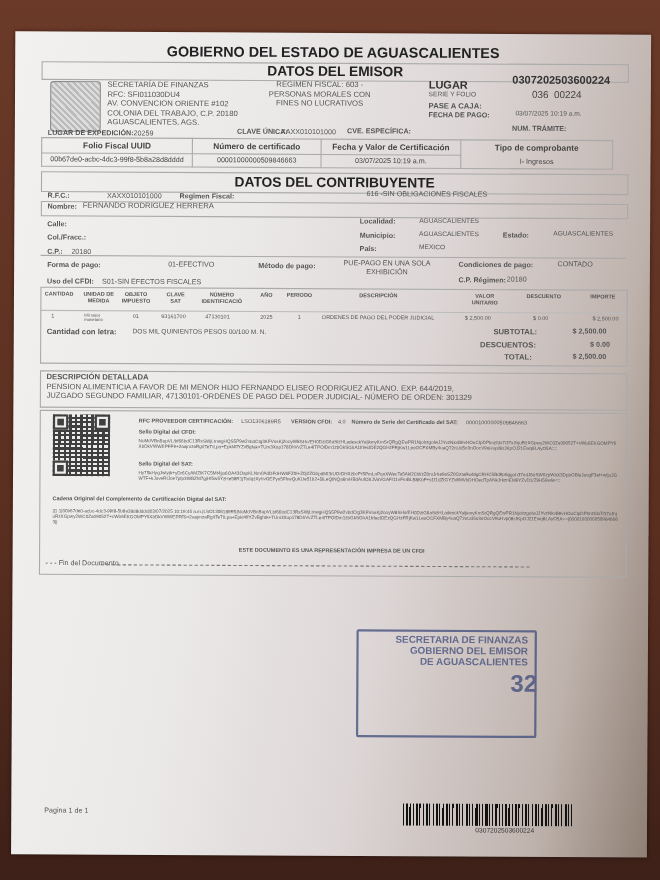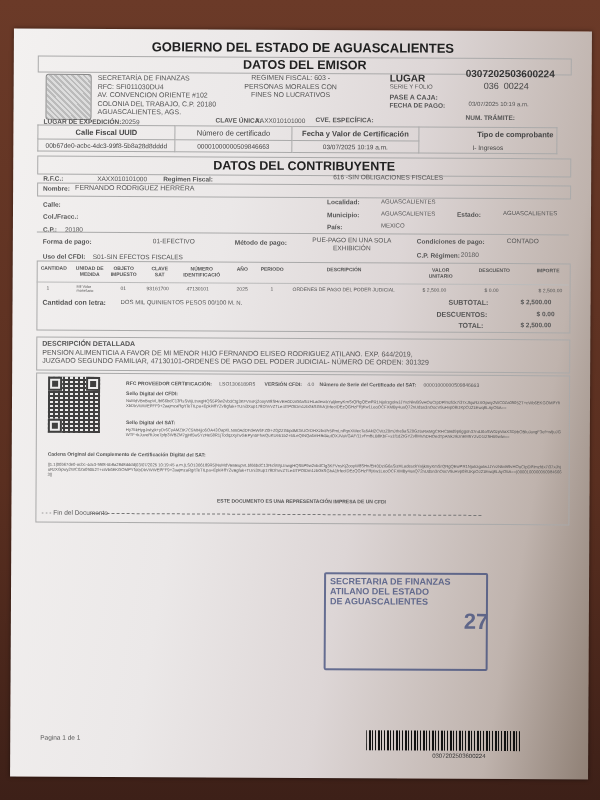--- a/index.html
+++ b/index.html
@@ -61,24 +61,24 @@
 
   <div class="abs t65 b gray" style="left:30px;top:89px;">LUGAR DE EXPEDICIÓN:</div>
   <div class="abs t65 gray" style="left:108px;top:89px;">20259</div>
   <div class="abs t65 b gray" style="left:202px;top:87px;">CLAVE ÚNICA:</div>
   <div class="abs t65 gray" style="left:242px;top:87px;">XAXX010101000</div>
   <div class="abs t65 b gray" style="left:302px;top:86px;">CVE. ESPECÍFICA:</div>
 
   <table class="abs grid" style="left:24px;top:96px;width:520px;">
     <tbody>
         <tr>
-      <td style="width:130px;font-weight:bold;font-size:7.5px;">Calle Fiscal UUID</td>
-      <td style="width:110px;font-weight:normal;font-size:7.5px;">Número de certificado</td>
+      <td style="width:130px;font-weight:bold;font-size:7.5px;">Folio Fiscal UUID</td>
+      <td style="width:110px;font-weight:bold;font-size:7.5px;">Número de certificado</td>
       <td style="width:120px;font-weight:bold;font-size:7.5px;">Fecha y Valor de Certificación</td>
-      <td style="font-weight:bold;font-size:7.5px;border-bottom:none;text-align:right;">Tipo de comprobante</td>
+      <td style="font-weight:bold;font-size:7.5px;border-bottom:none;">Tipo de comprobante</td>
     </tr>
     <tr>
       <td>00b67de0-acbc-4dc3-99f8-5b8a28d8dddd</td>
       <td>00001000000509846663</td>
       <td>03/07/2025 10:19 a.m.</td>
       <td style="border-top:none;">I- Ingresos</td>
     </tr>
   </tbody>
     </table>
 
@@ -182,24 +182,24 @@
   <div class="abs t5 b gray" style="left:114px;top:390px;">Sello Digital del SAT:</div>
   <div class="abs t4 gray" style="left:114px;top:398px;width:436px;">Hy75kHygJwIyjk+yDr6CyAMZIK7C5Mt4jjo6OA43OapKLNm0AdDFdHW6FZ0I+Z0j2ZGbpdMt3rUOrDHXzbcPr5PmLnPqnXWecTa5Akl2CWzZ0mJrhe9aSZ0GztaRwMgCRHC5Bd9p6ggoh37ndJ6oSW0zpWaX3DpbOBluJavgF3ef+wfjuJGWTF+kJuveRtJoe7pfp3WBZM7gjHf5w5YzHe58R1jTodqzXyhvGEPyn5FhwQuKUe51b2+5lLeQINQa6mHBdAuIOXJVaVGAF/11vFmBLB8KbF+s1f1dZtGYZv8MVhDHOedTpANkJrkznEM9YZvD1/Z9H59wlw==</div>
   <div class="abs t5 b gray" style="left:36px;top:422px;">Cadena Original del Complemento de Certificación Digital del SAT:</div>
   <div class="abs t4 gray" style="left:36px;top:433px;width:514px;">||1.1|00b67de0-acbc-4dc3-99f8-5b8a28d8dddd|03/07/2025 10:19:45 a.m.|LSO1306189R5|NuMdVBnBupVLbf66bdC13RsSWjLtnwgHQS5P9w2vbdCtg3KFVnsKj2ooyW8SHn/EH0DziG6aSizHLadesckYaljkmyKmSrQRgQEwPR1NjolrzgolwJJYvzNkvB9vHOuCIpDPlmzfdx7i37xJhjuRzXGpwy2WC0Za09052T+cWb6EKGOMPYfiXbDkVWWEPFF9+2aajmzaRg/tTeTILpa+Epkl4ffYZvBgfak+TUni3Xup178DhVvZTLe4lTPOlDm1zbGkSGhA1frfecIDEzQGHzFRjKw1LeoOCFXMBy4uaQ72nUd5n3nOocV9uHvp08rJKpOJ21Ewq8LAyO5A==|00001000000509846663||</div>
   <div class="abs t5 b gray" style="left:24px;top:468px;width:532px;text-align:center;">ESTE DOCUMENTO ES UNA REPRESENTACIÓN IMPRESA DE UN CFDI</div>
   <div class="abs t65 gray" style="left:30px;top:480px;">- - - Fin del Documento</div>
   <div class="abs dash" style="left:80px;top:484px;width:390px;"></div>
 
   <div class="abs stamp">
     <div class="abs" style="left:8px;top:2px;width:160px;height:94px;border:2px solid #3d4a7a;border-radius:2px;"></div>
-    <div class="abs b" style="left:14px;top:6px;width:150px;text-align:left;font-size:9px;line-height:10px;">
+    <div class="abs b" style="left:14px;top:6px;width:150px;text-align:right;font-size:9px;line-height:10px;">
       <div>SECRETARIA DE FINANZAS</div>
-      <div>ATILANO DEL ESTADO</div>
+      <div>GOBIERNO DEL EMISOR</div>
       <div>DE AGUASCALIENTES</div>
     </div>
-    <div class="abs b" style="left:148px;top:38px;font-size:22px;">27</div>
+    <div class="abs b" style="left:148px;top:38px;font-size:22px;">32</div>
   </div>
 
   <div class="abs t65 gray" style="left:30px;top:705px;">Pagina 1 de 1</div>
   <div class="abs barcode"></div>
   <div class="abs t6" style="left:422px;top:722px;color:#333;">0307202503600224</div>
 </div>
 
 </body></html>

